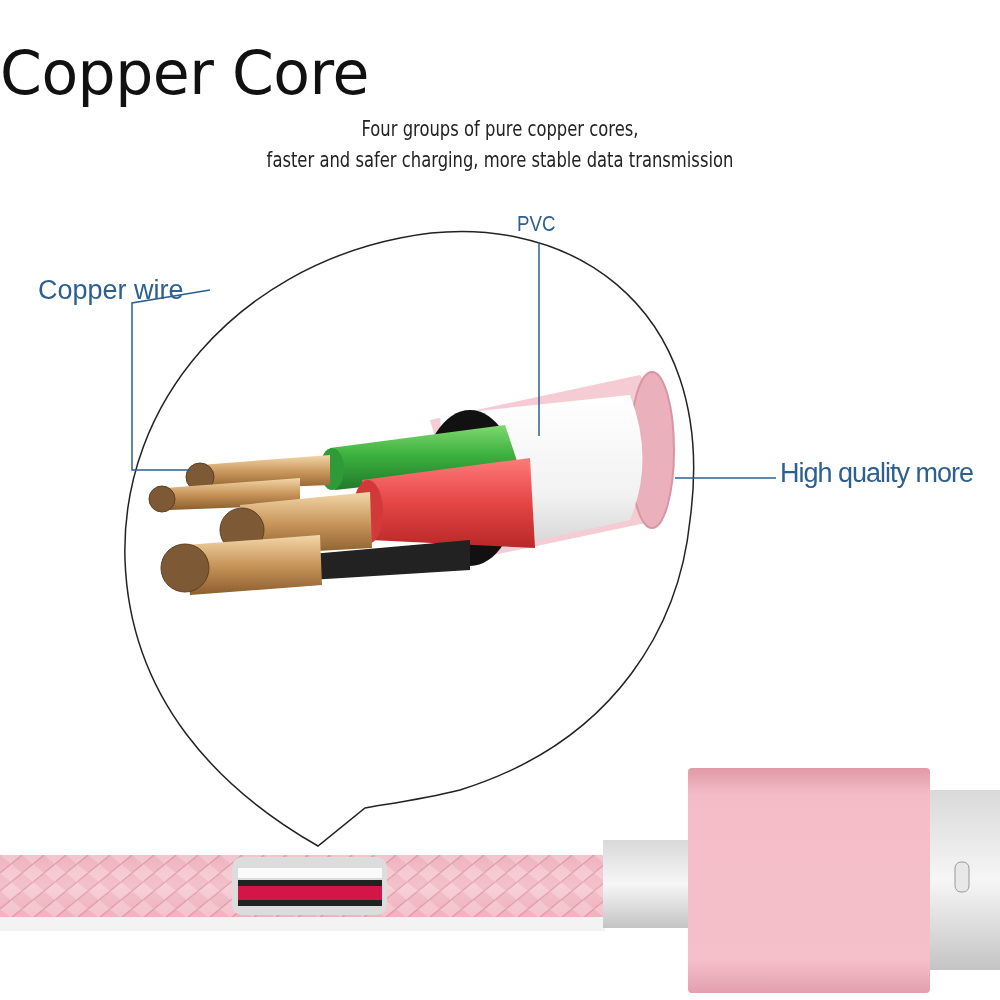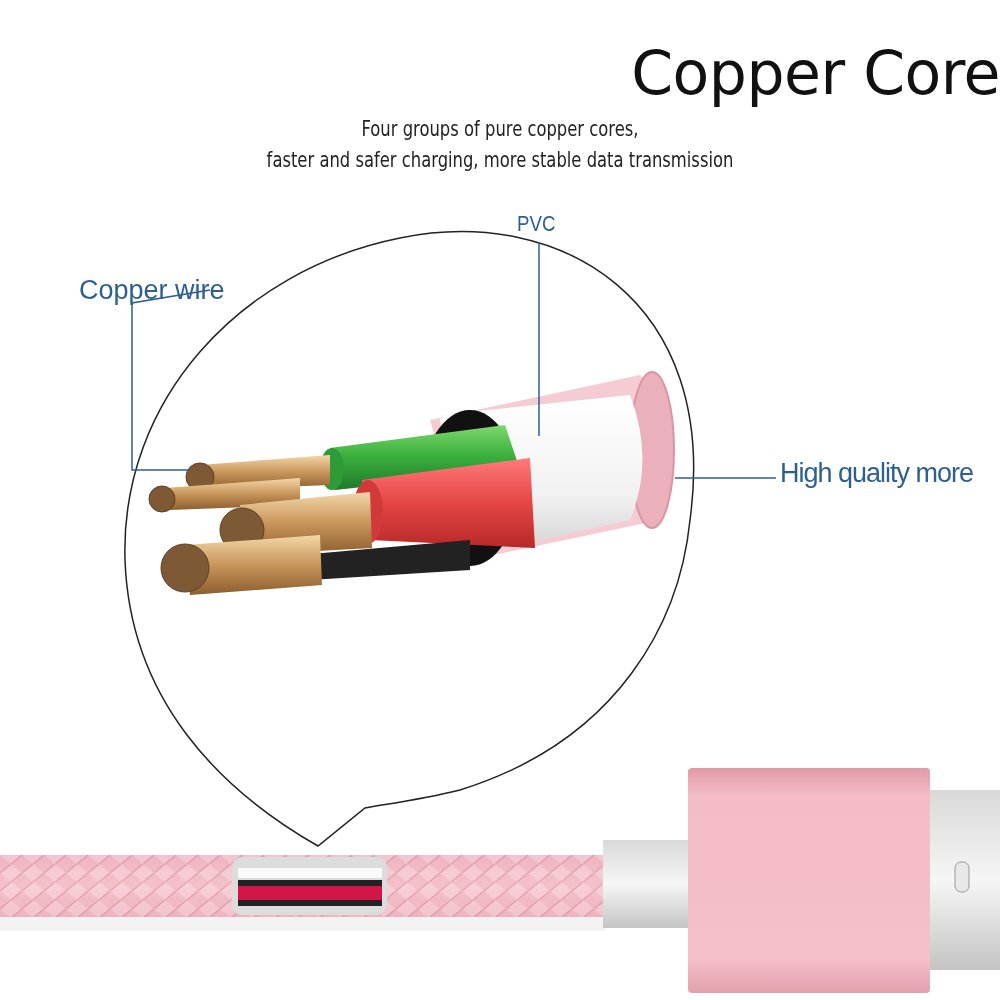--- a/index.html
+++ b/index.html
@@ -1,22 +1,22 @@
 <!DOCTYPE html>
 <html><head>
 <meta charset="utf-8">
 <style>
   html,body{margin:0;padding:0;background:#fff;}
   body{width:1000px;height:1000px;position:relative;overflow:hidden;font-family:"Liberation Sans",sans-serif;}
-  .title{position:absolute;top:38px;left:0;width:1000px;text-align:right;font-size:60px;color:#111;font-family:"DejaVu Sans",sans-serif;font-weight:400;letter-spacing:-0.5px;}
+  .title{position:absolute;top:38px;left:0;width:1000px;text-align:left;font-size:60px;color:#111;font-family:"DejaVu Sans",sans-serif;font-weight:400;letter-spacing:-0.5px;}
   .sub{position:absolute;left:0;width:1000px;text-align:center;font-family:"DejaVu Sans",sans-serif;font-size:21px;color:#222;transform:scaleX(0.78);transform-origin:center;}
   .sub1{top:117px;}
   .sub2{top:148px;}
   .label{position:absolute;color:#2d5f8f;font-family:"Liberation Sans",sans-serif;}
-  .lbl-copper{left:38px;top:275px;font-size:27px;margin-left:41px;}
+  .lbl-copper{left:38px;top:275px;font-size:27px;}
   .lbl-pvc{left:517px;top:211px;font-size:22px;transform:scaleX(0.85);transform-origin:left;}
   .lbl-nylon{left:780px;top:458px;font-size:27px;letter-spacing:-1px;}
   svg.scene{position:absolute;left:0;top:0;}
 </style>
 </head>
 <body>
 
 <div class="title">Copper Core</div>
 <div class="sub sub1">Four groups of pure copper cores,</div>
 <div class="sub sub2">faster and safer charging, more stable data transmission</div>

